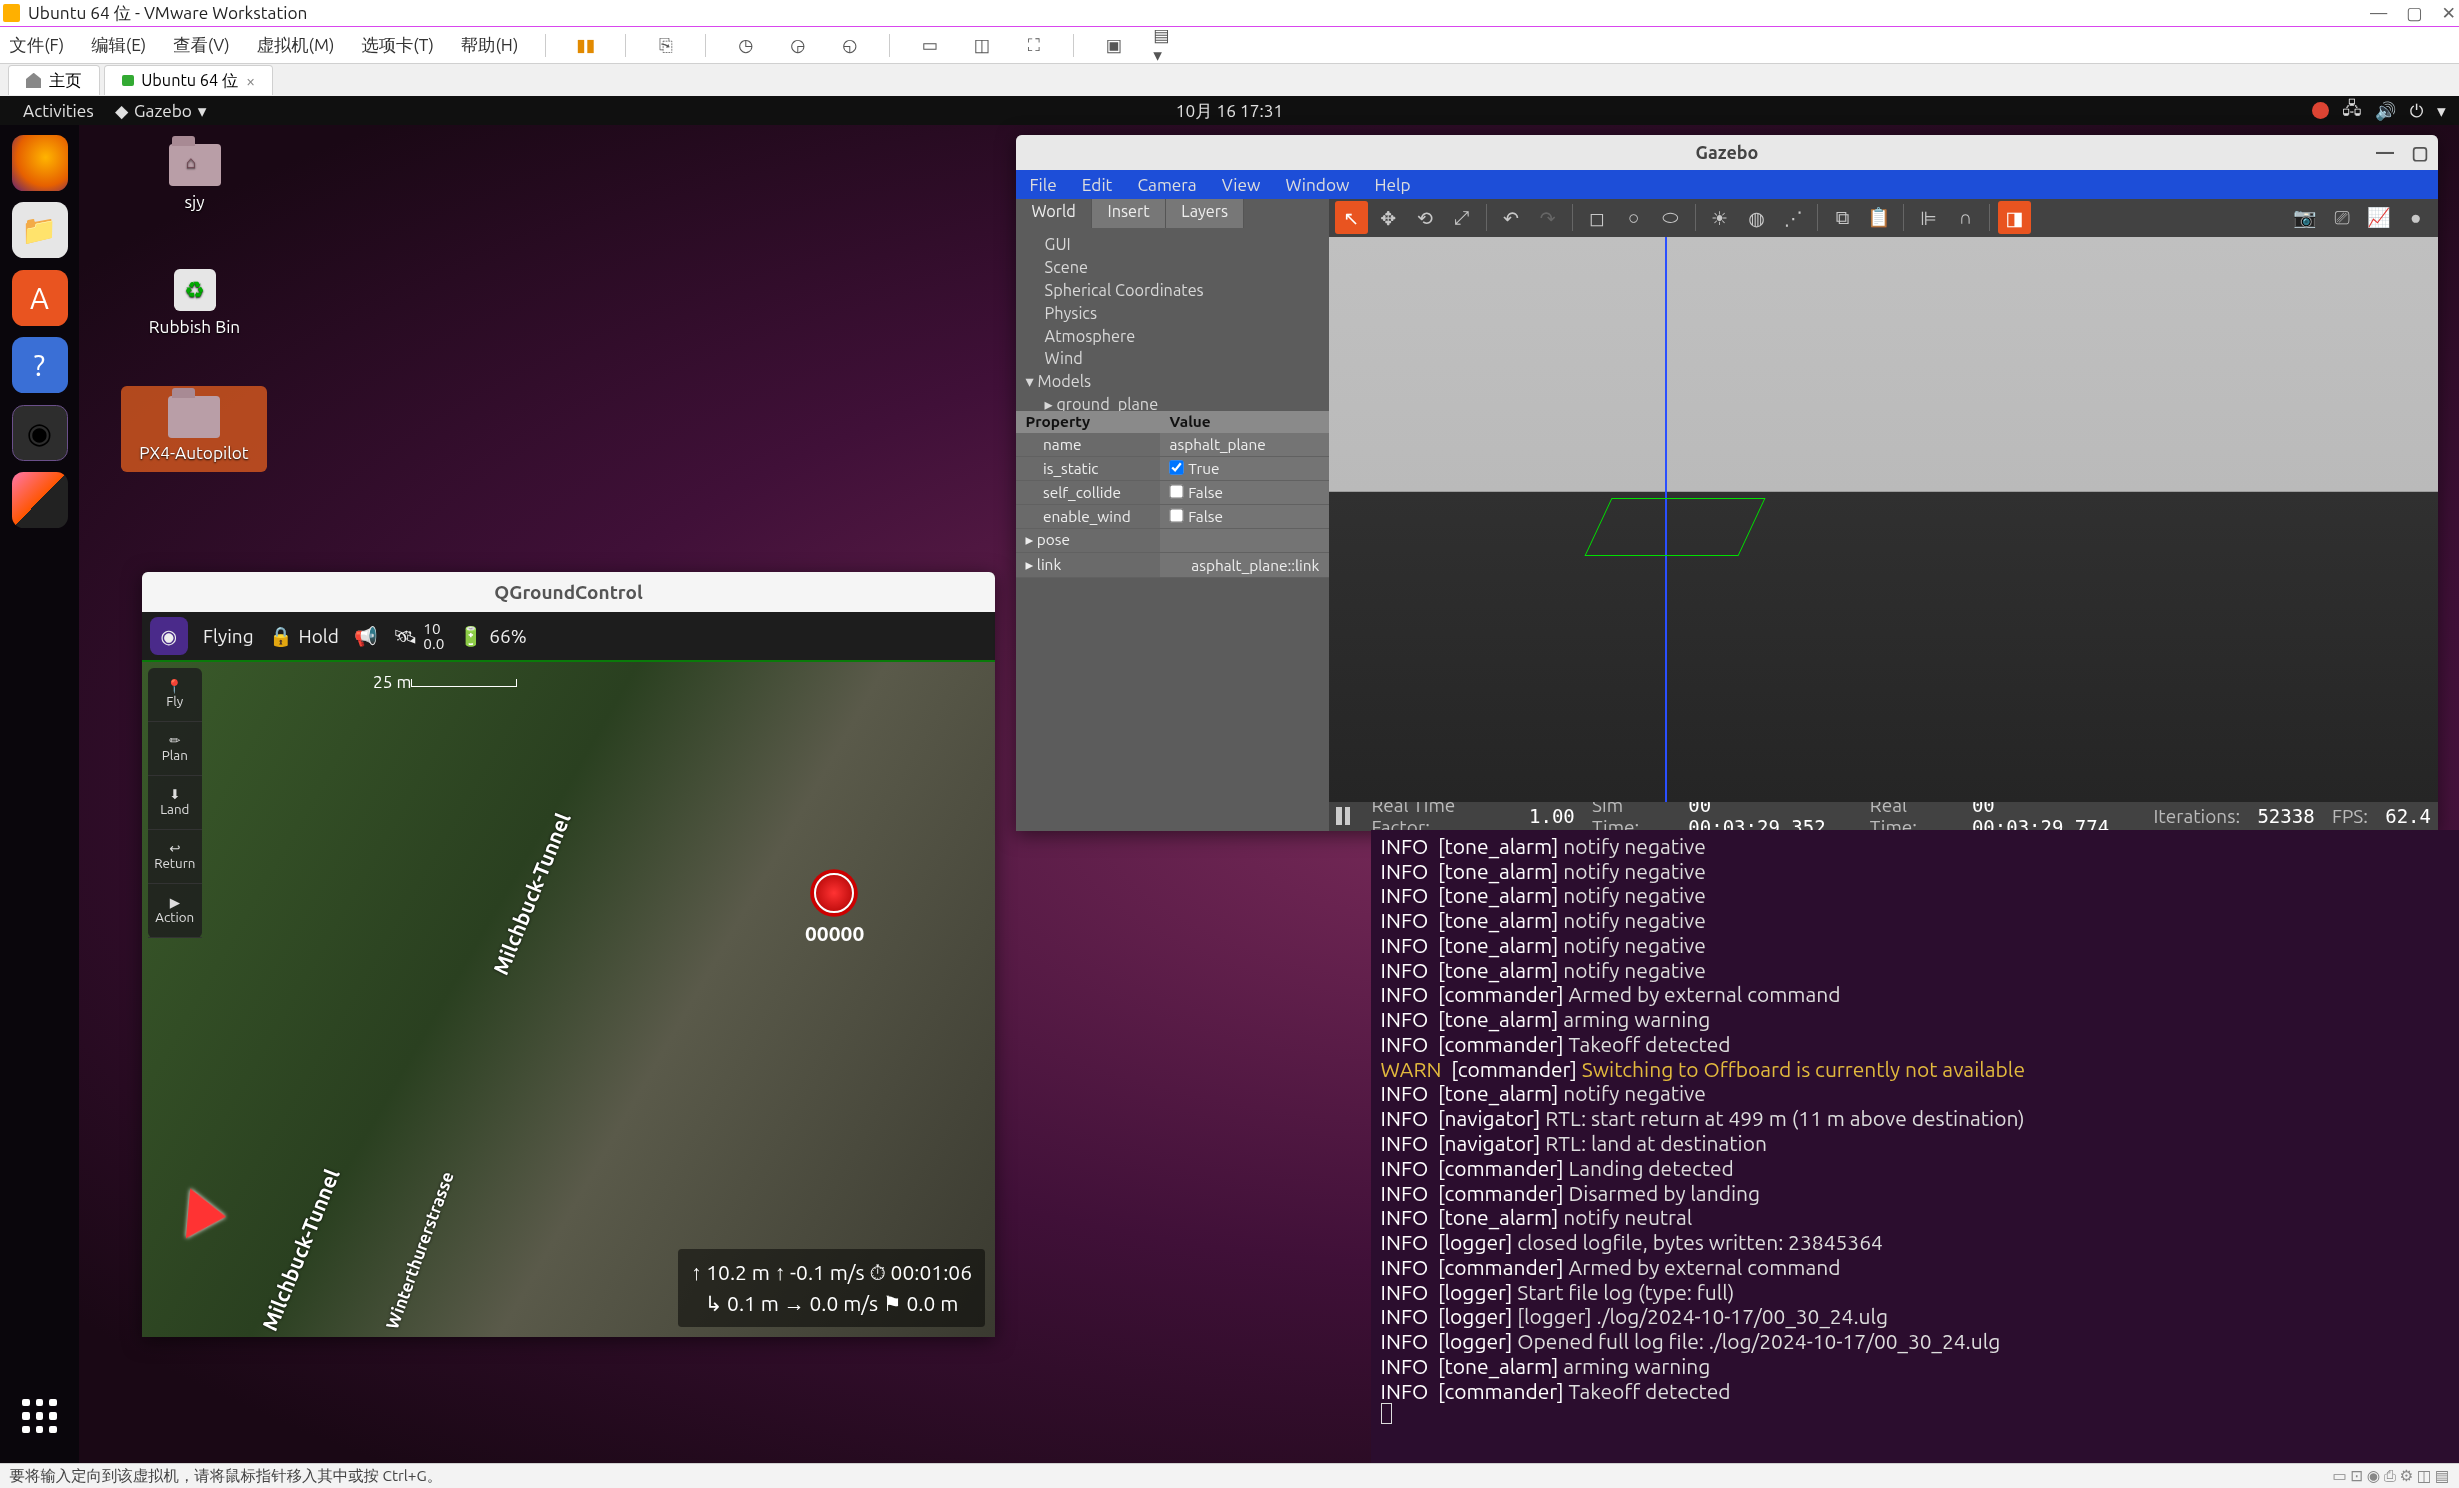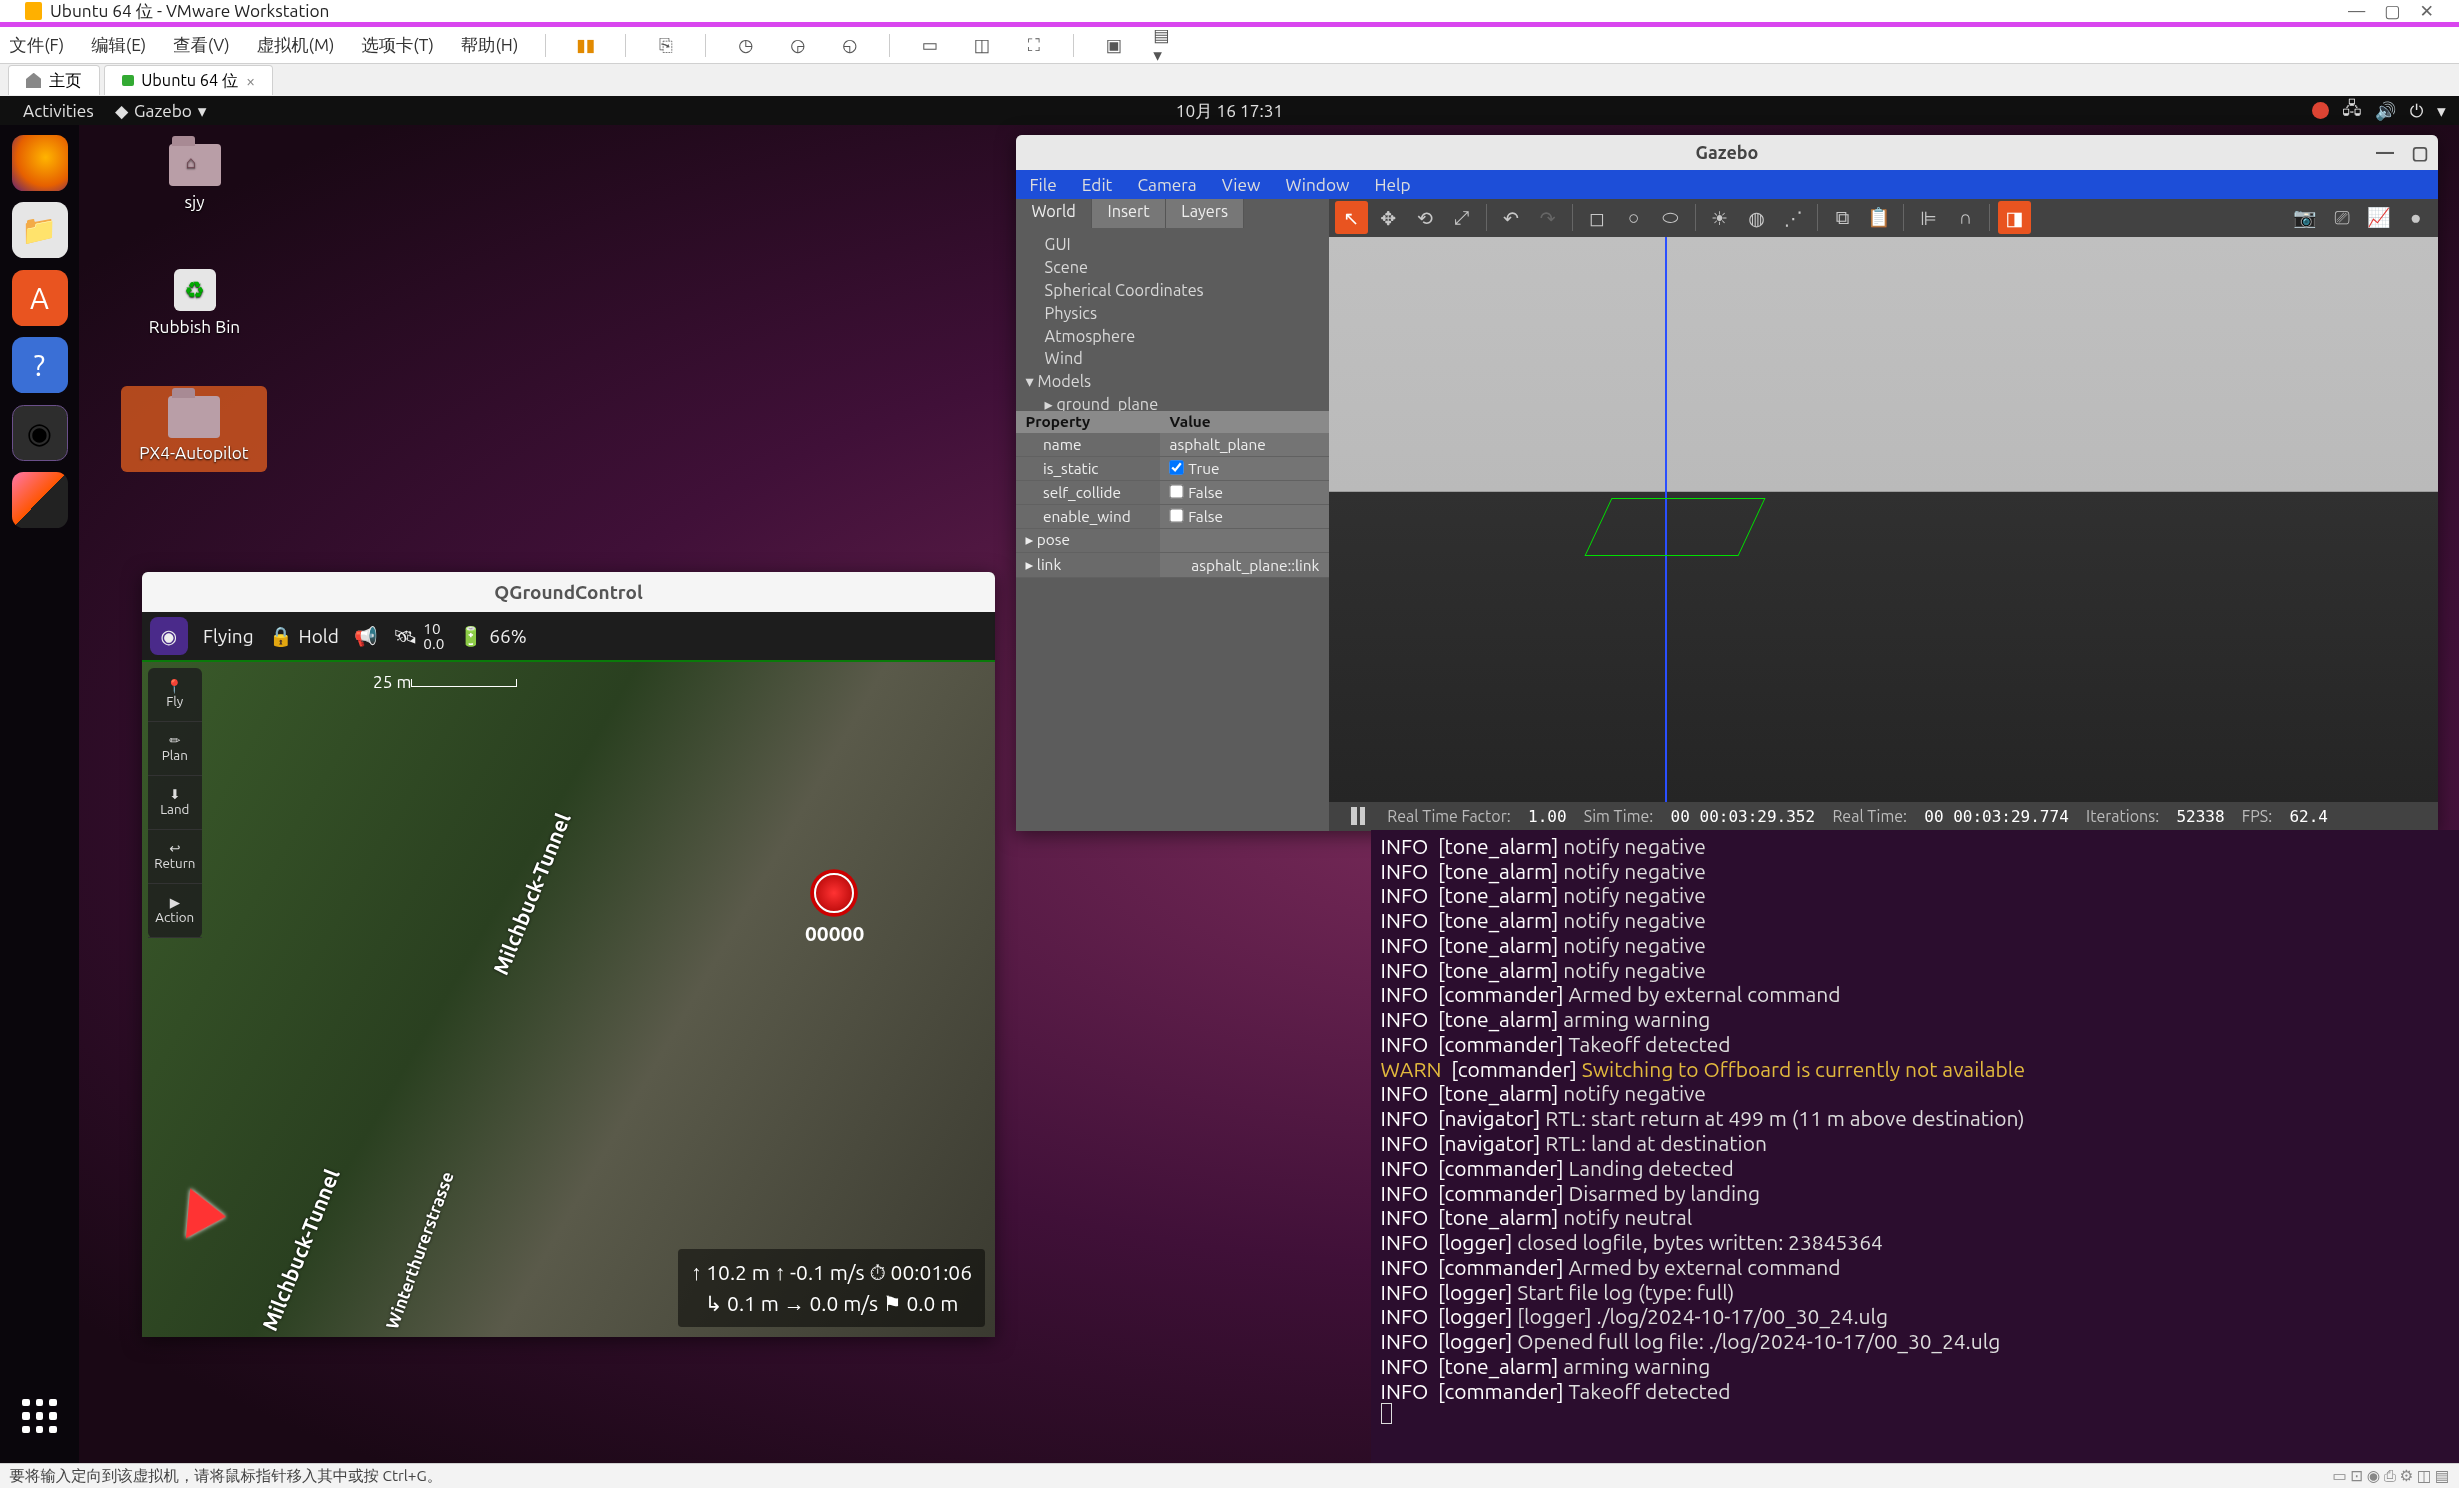--- a/index.html
+++ b/index.html
@@ -1,19 +1,19 @@
 <!DOCTYPE html>
 <html><head>
 <meta charset="utf-8">
 <style>
 * { margin: 0; padding: 0; box-sizing: border-box; font-family: "Segoe UI", Ubuntu, sans-serif; }
 body { width: 2459px; height: 1488px; background: #fff; overflow: hidden; font-size: 19px; }
 
 
-.vmw-title { height: 27px; background: #fff; border-bottom: 5px solid #d946ef; display: flex; align-items: center; padding: 0 25px; font-size: 17.3px; color: #222; }
+.vmw-title { height: 27px; background: #fff; border-bottom: 1px solid #d946ef; display: flex; align-items: center; padding: 0 3px; font-size: 17.3px; color: #222; }
 .vmw-title .vmw-ico { width: 17.3px; height: 17.3px; background: #ffb000; margin-right: 7.7px; border-radius: 1.9px; }
 .vmw-title .win-btns { margin-left: auto; display: flex; gap: 19px; color: #666; }
 .vmw-menu { height: 37px; background: #fff; border-bottom: 1px solid #d0d0d0; display: flex; align-items: center; padding: 0 9.6px; gap: 27px; font-size: 17.3px; color: #333; }
 .vmw-menu .sep { width: 1px; height: 23px; background: #ccc; }
 .vmw-menu .ico { width: 25px; height: 25px; display: inline-flex; align-items: center; justify-content: center; color: #555; }
 .vmw-tabs { height: 33px; background: #f0f0f0; border-bottom: 1px solid #d0d0d0; display: flex; align-items: center; padding-left: 7.7px; font-size: 16.3px; }
 .vmw-tabs .tab { padding: 3.8px 17.3px; border: 1px solid #d0d0d0; border-bottom: none; background: #fff; margin-right: 3.8px; border-radius: 3.8px 3.8px 0 0; display: flex; align-items: center; gap: 7.7px; }
 .vmw-tabs .home-ico { width: 15.4px; height: 15.4px; background: #888; clip-path: polygon(50% 0, 100% 40%, 100% 100%, 0 100%, 0 40%); }
 .vmw-status { position: absolute; bottom: 0; left: 0; right: 0; height: 25px; background: #f3f3f3; border-top: 1px solid #d0d0d0; font-size: 15.4px; color: #444; padding: 1.9px 9.6px; display: flex; align-items: center; }
 .vmw-status .tray { margin-left: auto; display: flex; gap: 9.6px; color: #888; }
@@ -82,21 +82,21 @@
 .gz-props td:first-child { background: #6a6a6a; width: 46%; }
 .gz-props input[type=checkbox] { transform: scale(1.1); margin-right: 5.8px; }
 .gz-view { flex: 1; display: flex; flex-direction: column; background: #bdbdbd; position: relative; }
 .gz-tb { height: 38px; background: #424242; display: flex; align-items: center; gap: 3.8px; padding: 0 5.8px; }
 .gz-tb .b { width: 33px; height: 33px; border-radius: 2.9px; display: flex; align-items: center; justify-content: center; color: #c8c8c8; font-size: 19px; }
 .gz-tb .b.active { background: #E95420; color: #fff; }
 .gz-tb .sep { width: 1px; height: 27px; background: #666; margin: 0 3.8px; }
 .gz-scene { flex: 1; position: relative; overflow: hidden; background: linear-gradient(#c0c0c0 0%, #bababa 45%, #303030 45.2%, #252525 100%); }
 .gz-scene .axis-z { position: absolute; left: 336px; top: 0; width: 1.9px; height: 100%; background: #2a4fff; }
 .gz-scene .sq { position: absolute; left: 269px; top: 261px; width: 154px; height: 58px; border: 1.9px solid #00e000; transform: skewX(-25deg); }
-.gz-status { height: 29px; background: #424242; color: #ccc; display: flex; align-items: center; gap: 17.3px; padding: 0 22px; font-size: 16px; }
+.gz-status { height: 29px; background: #424242; color: #ccc; display: flex; align-items: center; gap: 17.3px; padding: 0 7px; font-size: 19px; }
 .gz-status .pause { width: 19px; display: flex; gap: 2.9px; }
 .gz-status .pause span { width: 5.8px; height: 17.3px; background: #ccc; }
 .gz-status .lbl { color: #bbb; }
 .gz-status .val { color: #fff; font-family: monospace; }
 
 
 .term { position: absolute; left: 1292px; top: 705px; right: 0; bottom: 0; background: #2b0d2e; color: #ddd; font-family: "Ubuntu Mono", monospace; font-size: 21px; line-height: 1.18; padding: 3.8px 9.6px; overflow: hidden; white-space: pre; }
 .term .INFO { color: #ddd; }
 .term .lvl { color: #fff; }
 .term .WARN .lvl, .term .WARN .msg { color: #e2b93d; }

